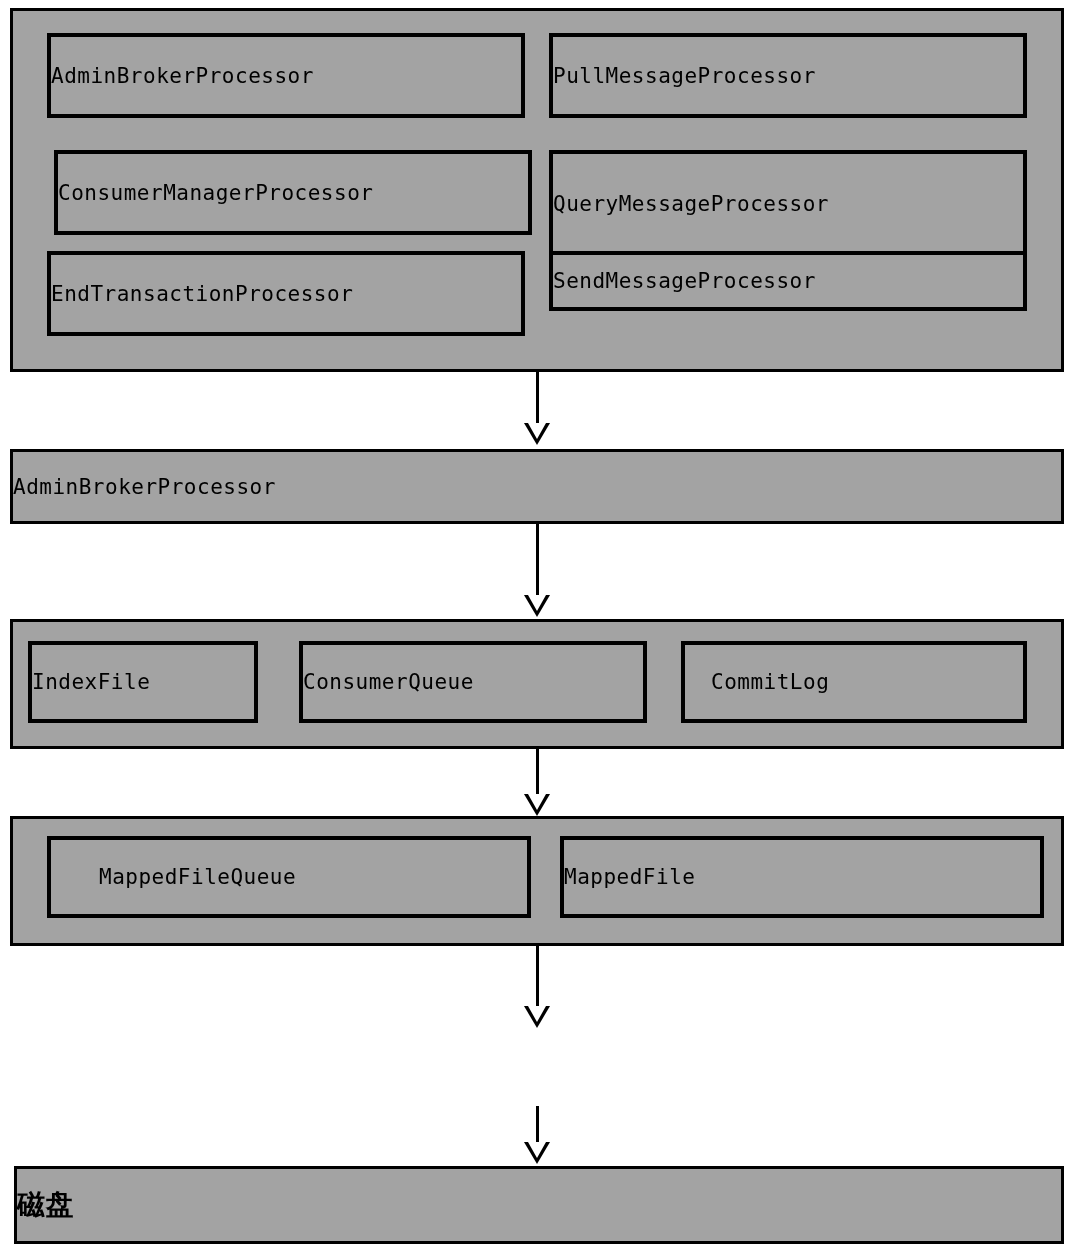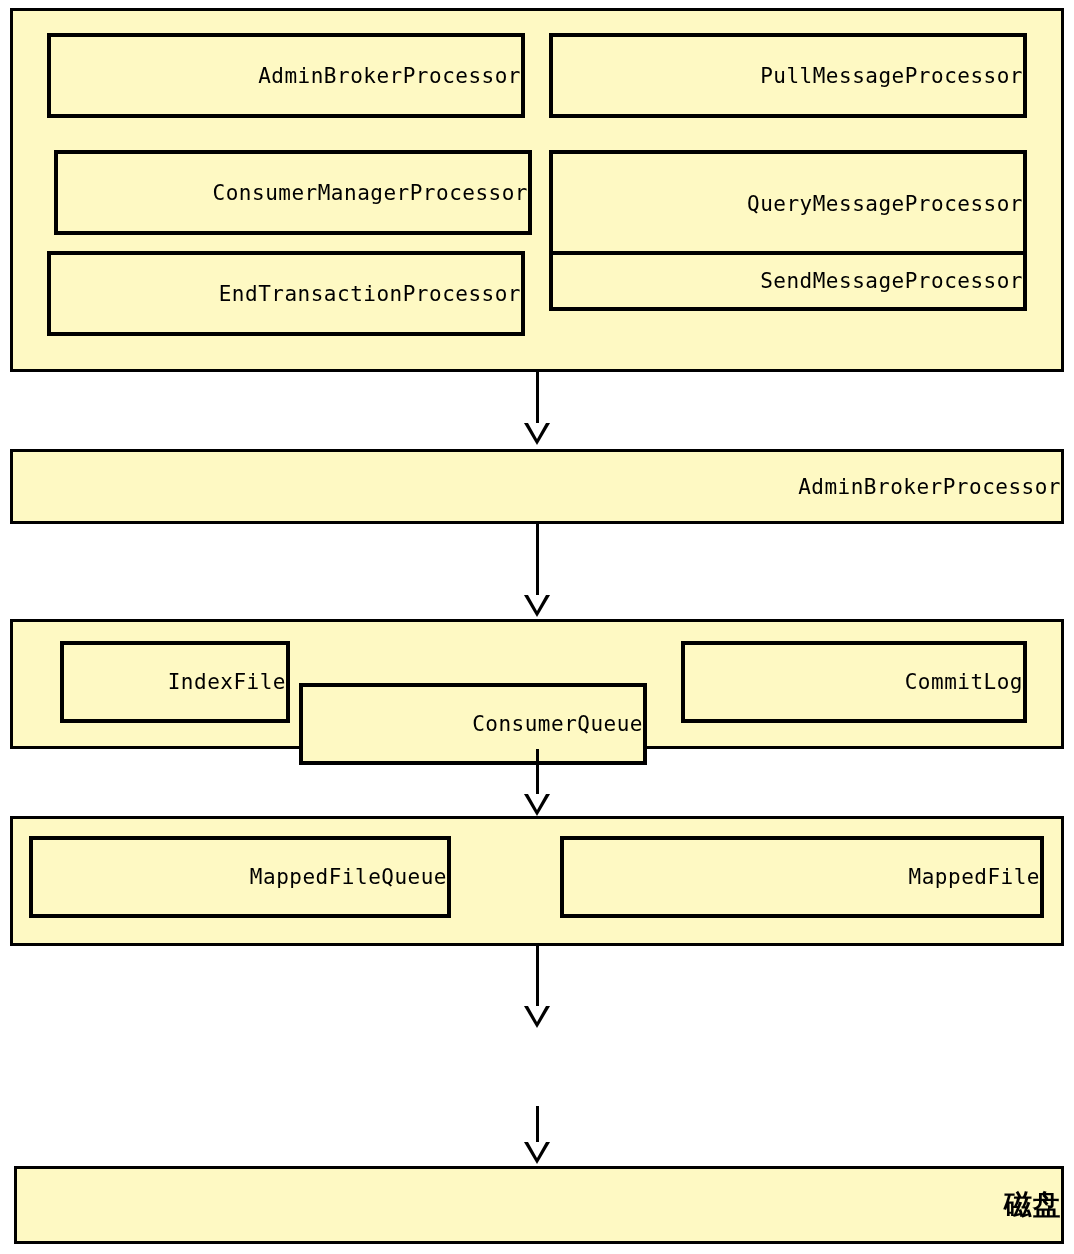--- a/index.html
+++ b/index.html
@@ -18,24 +18,24 @@
   .canvas {
     position: relative;
     width: 1074px;
     height: 1254px;
   }
 
   
   .box {
     box-sizing: border-box;
     border: 3px solid #000000;
-    background: #fef9c3;
+    background: #a3a3a3;
     display: flex;
     align-items: center;
-    justify-content: flex-end;
+    justify-content: flex-start;
     text-align: center;
     position: absolute;
   }
   .box.outer {
     border-width: 3px;
   }
   .box.inner {
     border-width: 4px;
   }
   .label {
@@ -124,40 +124,40 @@
     <span class="label">AdminBrokerProcessor</span>
   </div>
 
   <div class="arrow" style="left:517px; top:524px; height:93px;">
     <div class="shaft"></div>
     <div class="head"></div>
   </div>
 
   <div class="box outer" style="left:10px; top:619px; width:1054px; height:130px;"></div>
 
-  <div class="box inner" style="left:28px; top:641px; width:230px; height:82px;margin-left:32px;">
+  <div class="box inner" style="left:28px; top:641px; width:230px; height:82px;">
     <span class="label">IndexFile</span>
   </div>
 
-  <div class="box inner" style="left:299px; top:641px; width:348px; height:82px;margin-top:42px;">
+  <div class="box inner" style="left:299px; top:641px; width:348px; height:82px;">
     <span class="label">ConsumerQueue</span>
   </div>
 
   <div class="box inner" style="left:681px; top:641px; width:346px; height:82px;padding-left:26px;">
     <span class="label">CommitLog</span>
   </div>
 
   <div class="arrow" style="left:517px; top:749px; height:67px;">
     <div class="shaft"></div>
     <div class="head"></div>
   </div>
 
   <div class="box outer" style="left:10px; top:816px; width:1054px; height:130px;"></div>
 
-  <div class="box inner" style="left:29px; top:836px; width:422px; height:82px;">
+  <div class="box inner" style="left:47px; top:836px; width:484px; height:82px;padding-left:48px;">
     <span class="label">MappedFileQueue</span>
   </div>
 
   <div class="box inner" style="left:560px; top:836px; width:484px; height:82px;">
     <span class="label">MappedFile</span>
   </div>
 
   <div class="arrow" style="left:517px; top:946px; height:82px;">
     <div class="shaft"></div>
     <div class="head"></div>

